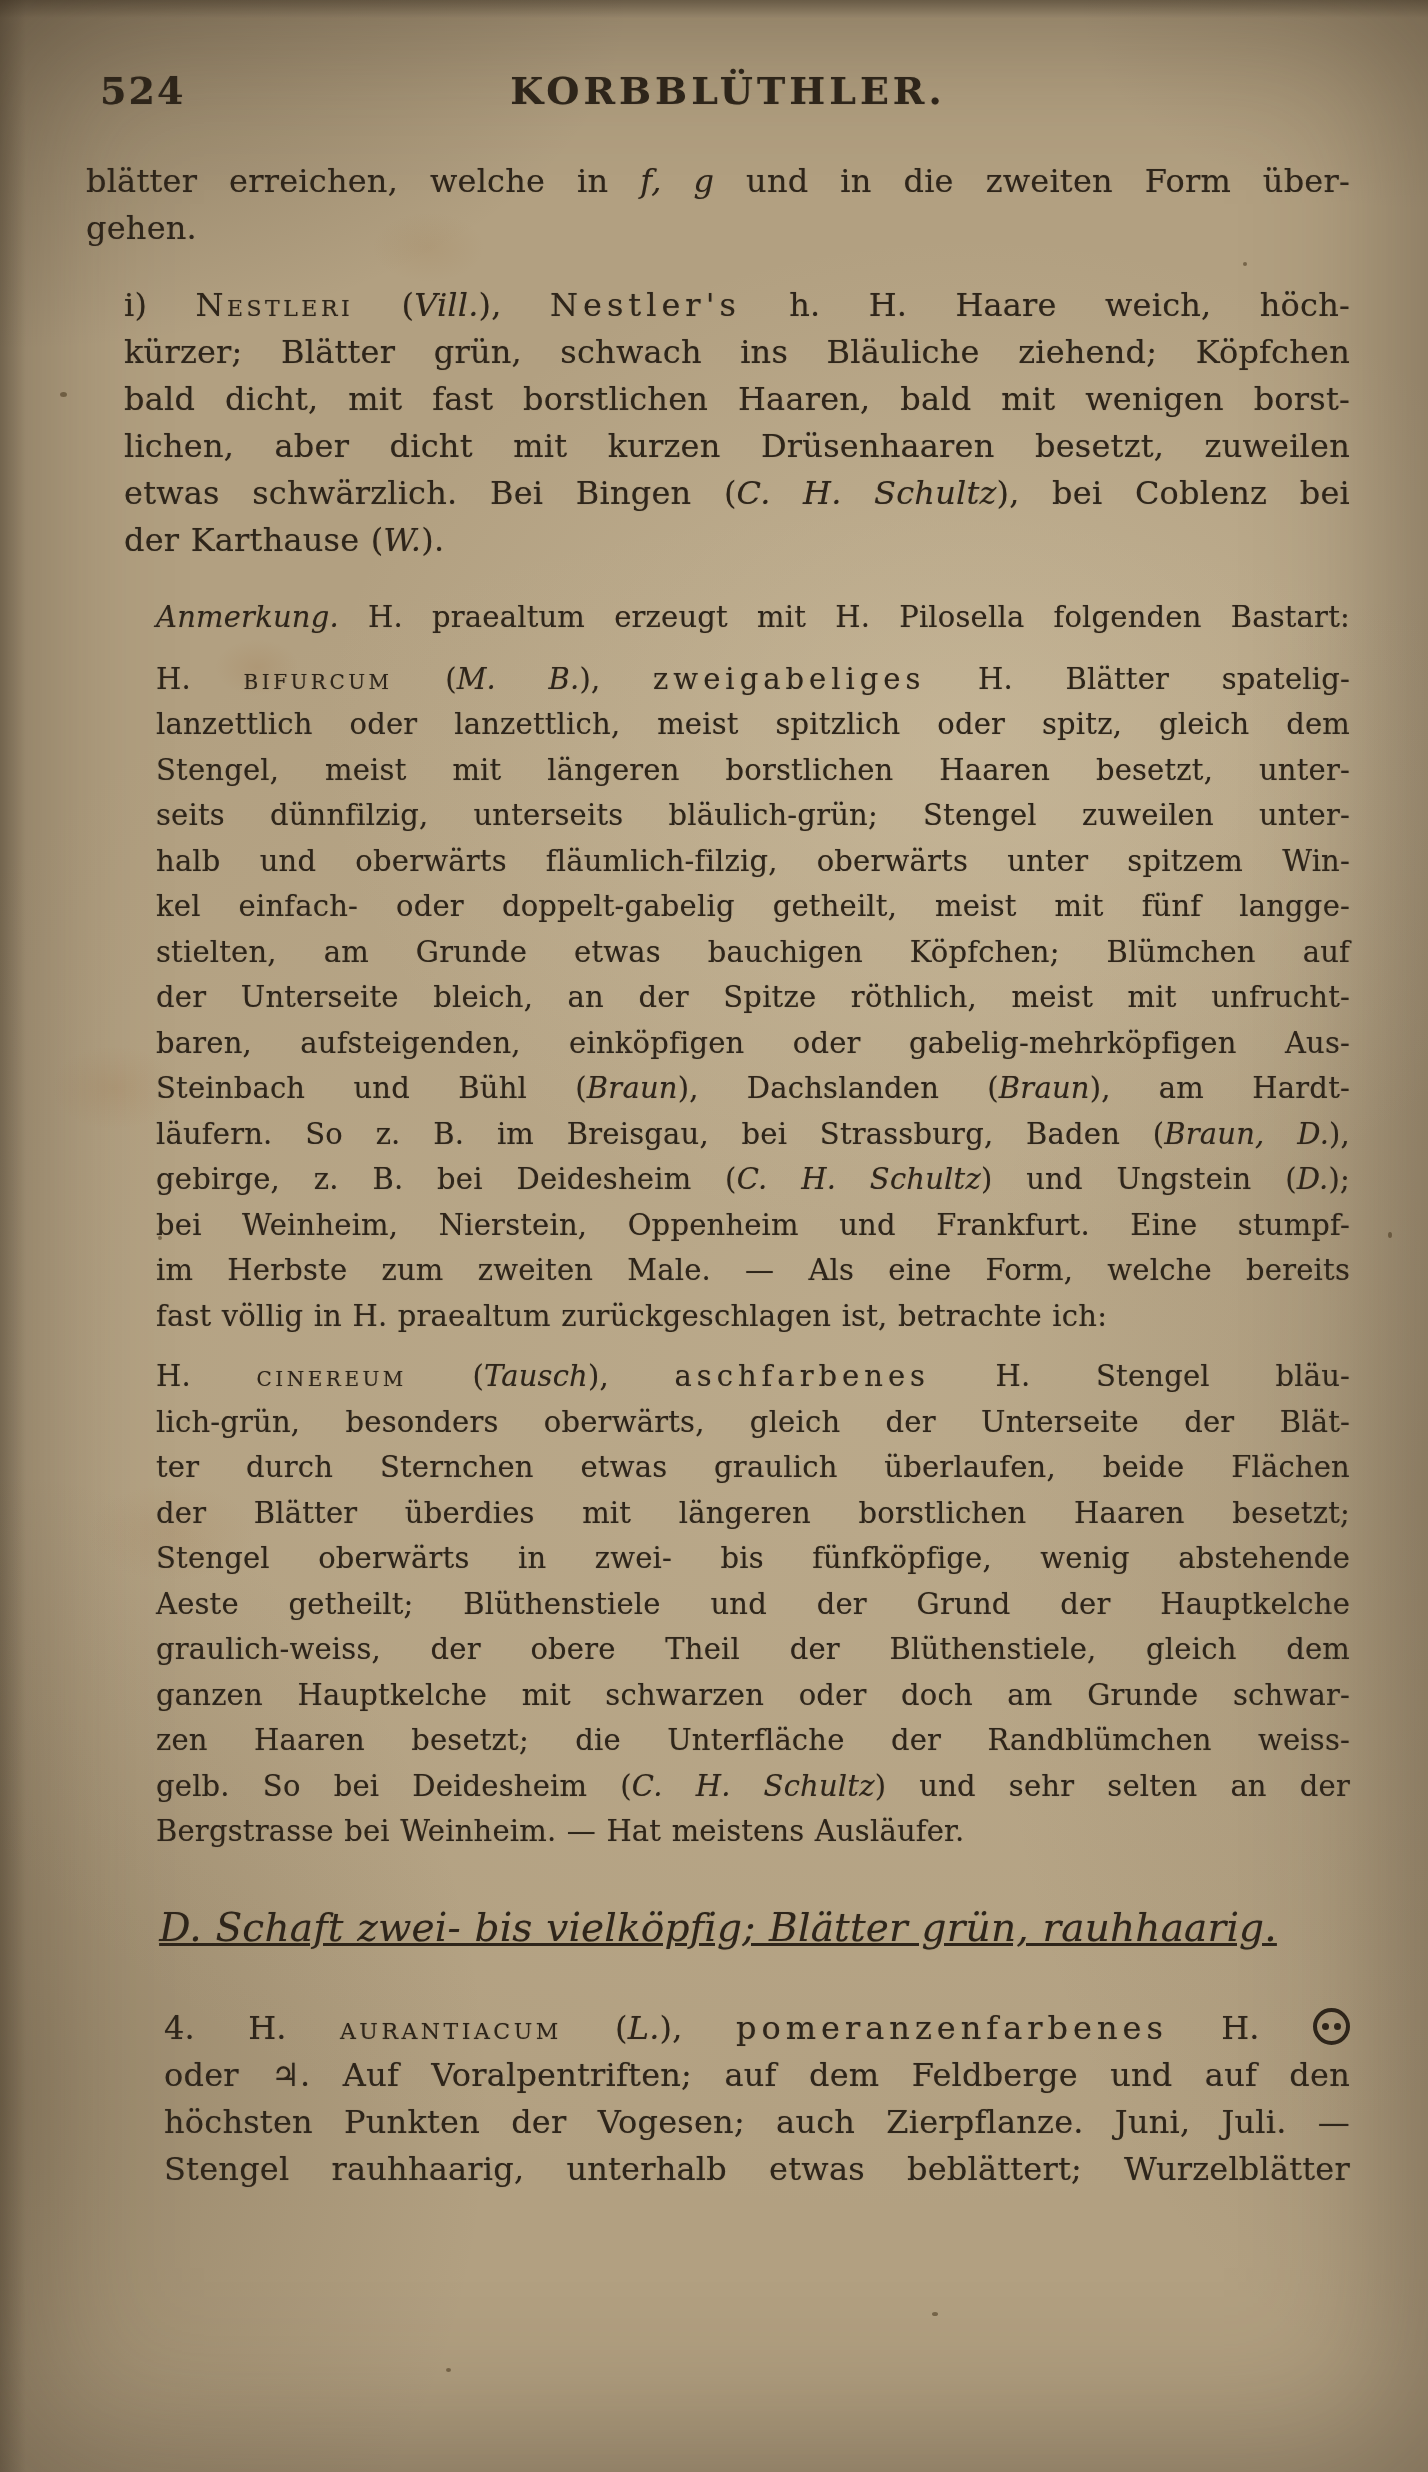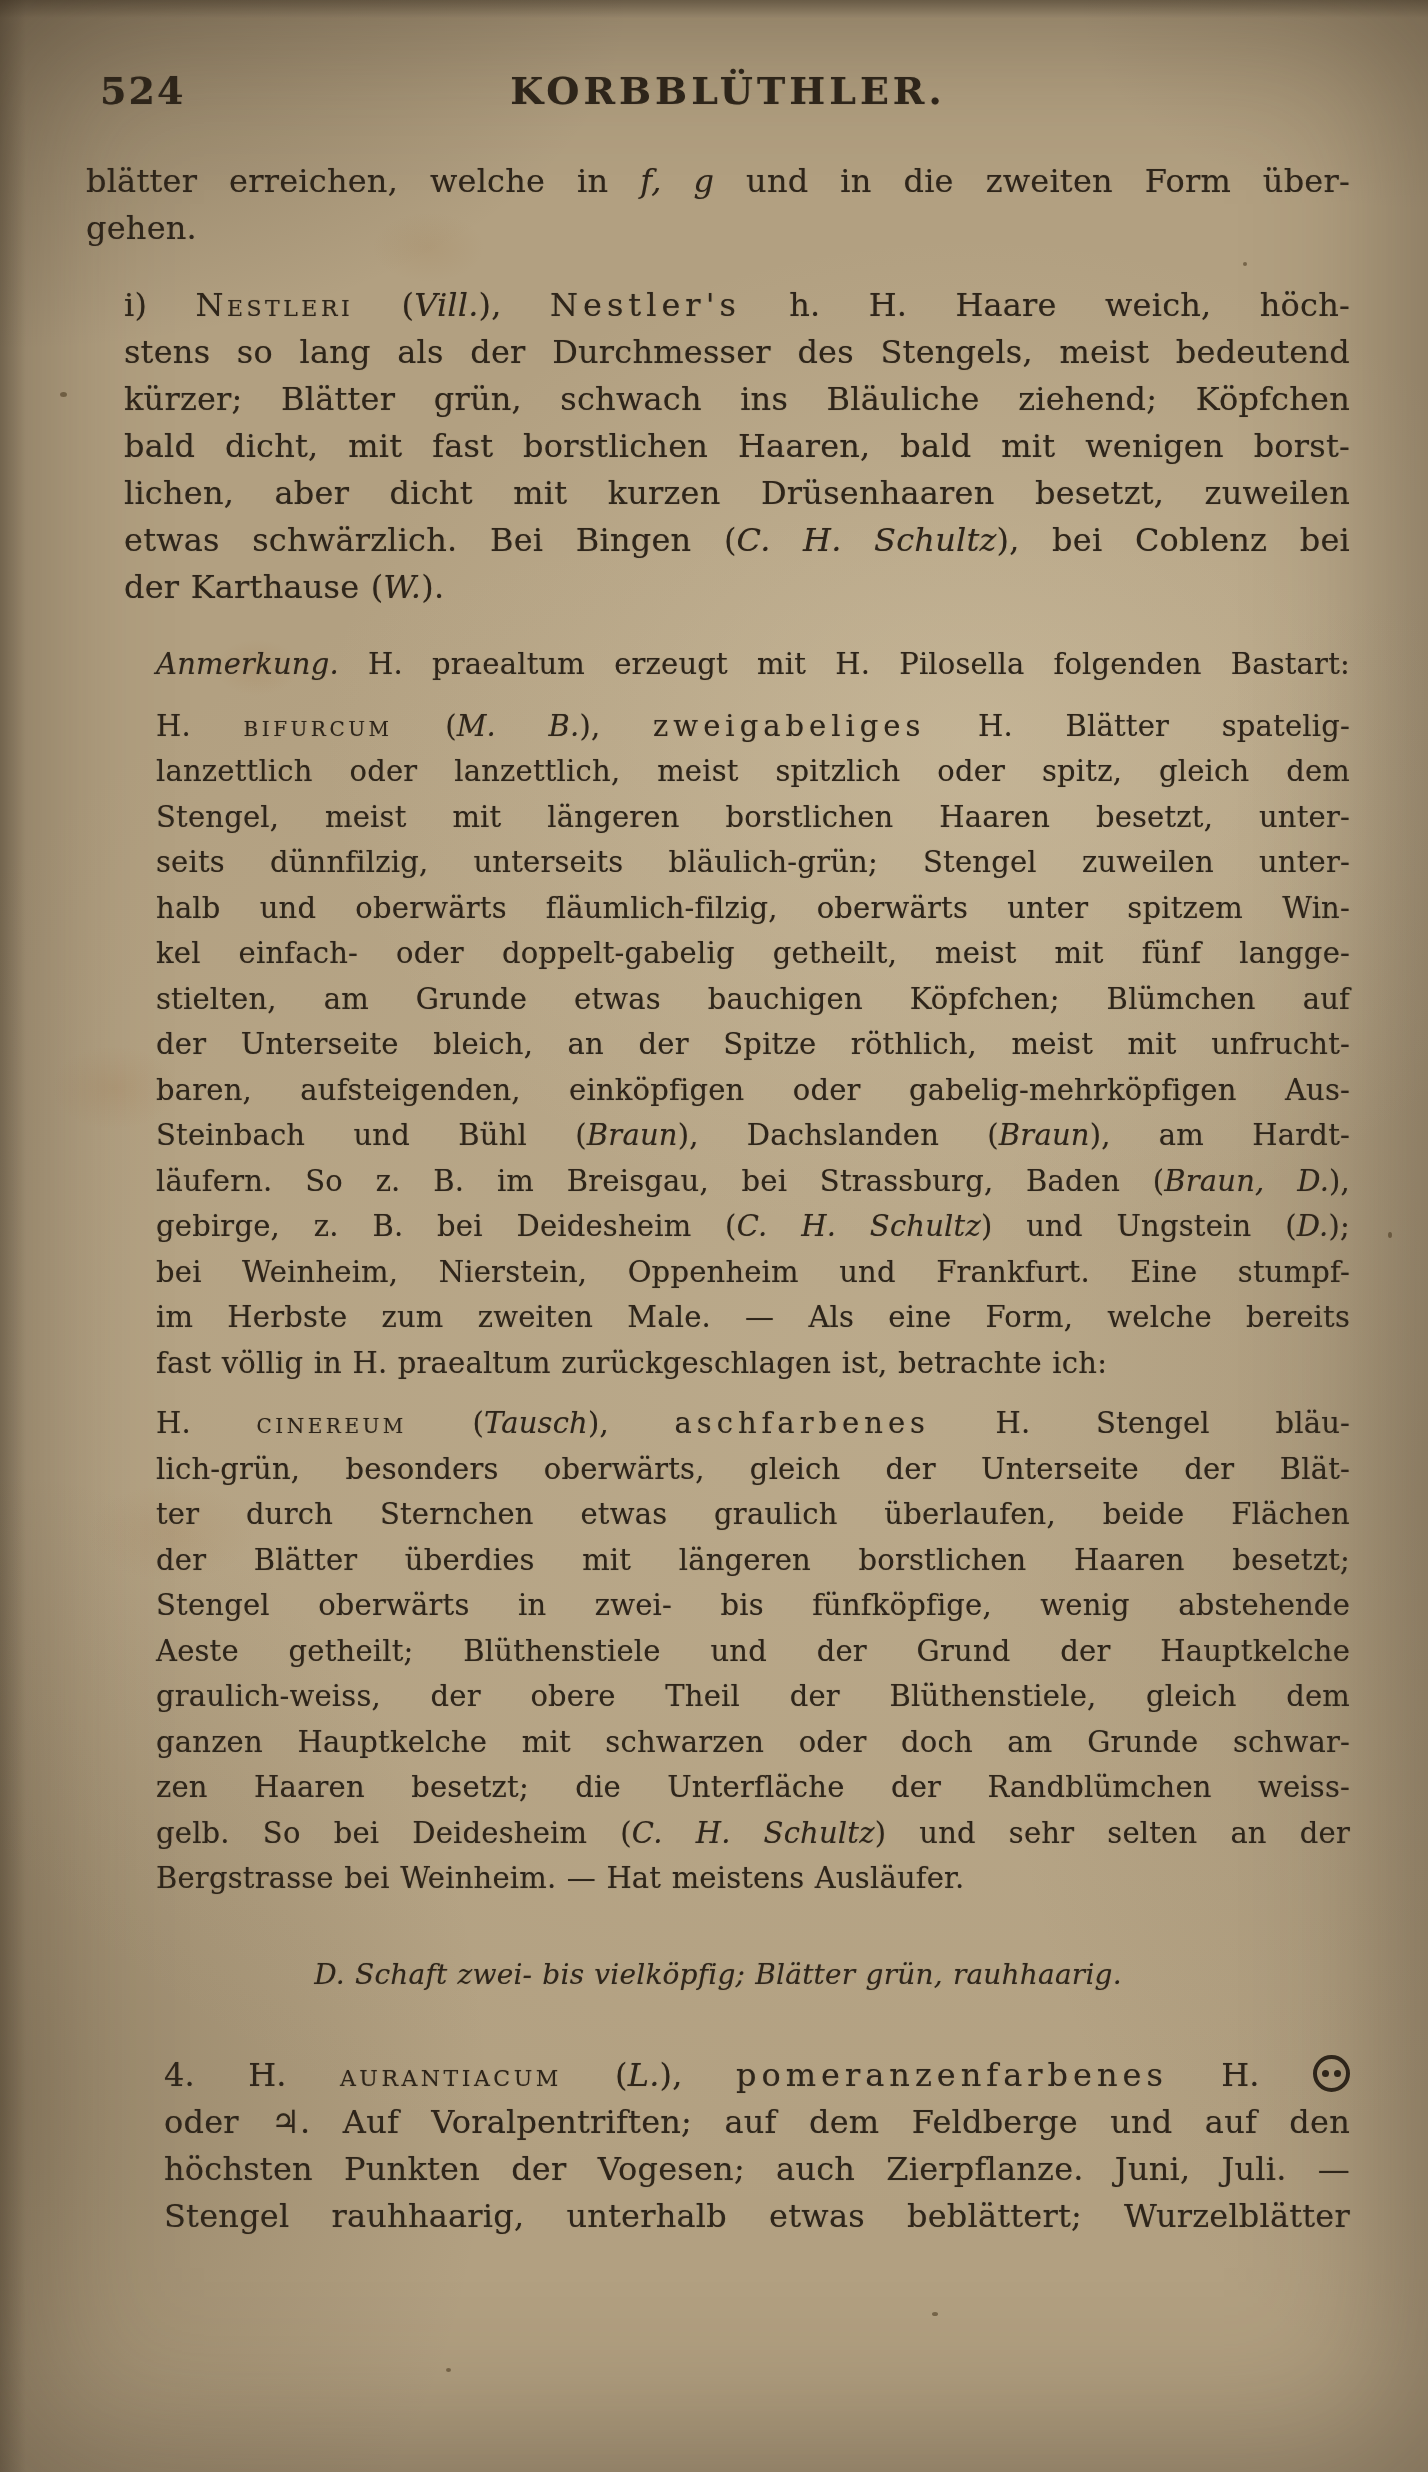--- a/index.html
+++ b/index.html
@@ -37,21 +37,21 @@
     display:block;width:100%;text-align:center;
     font-size:38px;font-weight:700;letter-spacing:4px;
   }
   .text-block{
     position:absolute;left:86px;top:158px;width:1264px;
     letter-spacing:.2px;word-spacing:1px;
   }
   .para{margin:0;}
   .para.main{font-size:32px;line-height:47px;}
   .para.note{font-size:29px;line-height:45.5px;}
-  .para.section-heading{font-size:28px;line-height:45px;font-style:italic;}
+  .para.section-heading{font-size:39px;line-height:45px;font-style:italic;text-decoration:underline;}
   .para.indent-main{text-indent:38px;}
   .para.indent-note{text-indent:70px;}
   .para.indent-species{text-indent:78px;}
   .p2{margin-top:30px;}
   .p3{margin-top:31px;}
   .p4{margin-top:16px;}
   .p5{margin-top:15px;}
   .p6{margin-top:50px;}
   .p7{margin-top:55px;}
   .line{text-align:justify;text-align-last:justify;}
@@ -84,21 +84,20 @@
     <span class="running-title">KORBBLÜTHLER.</span>
   </div>
 
   <div class="text-block">
       <div class="para main p1">
         <div class="line"><span>blätter erreichen, welche in </span><span class="it">f, g</span><span> und in die zweiten Form über-</span></div>
         <div class="line last"><span>gehen.</span></div>
       </div>
       <div class="para main indent-main p2">
         <div class="line"><span>i) </span><span class="sc">Nestleri</span><span> (</span><span class="it">Vill.</span><span>), </span><span class="sp">Nestler's</span><span> h. H. Haare weich, höch-</span></div>
-        <div class="line"><span>stens so lang als der Durchmesser des Stengels, meist bedeutend</span></div>
         <div class="line"><span>kürzer; Blätter grün, schwach ins Bläuliche ziehend; Köpfchen</span></div>
         <div class="line"><span>bald dicht, mit fast borstlichen Haaren, bald mit wenigen borst-</span></div>
         <div class="line"><span>lichen, aber dicht mit kurzen Drüsenhaaren besetzt, zuweilen</span></div>
         <div class="line"><span>etwas schwärzlich. Bei Bingen (</span><span class="it">C. H. Schultz</span><span>), bei Coblenz bei</span></div>
         <div class="line last"><span>der Karthause (</span><span class="it">W.</span><span>).</span></div>
       </div>
       <div class="para note indent-note p3">
         <div class="line"><span class="it">Anmerkung.</span><span> H. praealtum erzeugt mit H. Pilosella folgenden Bastart:</span></div>
       </div>
       <div class="para note indent-note p4">

